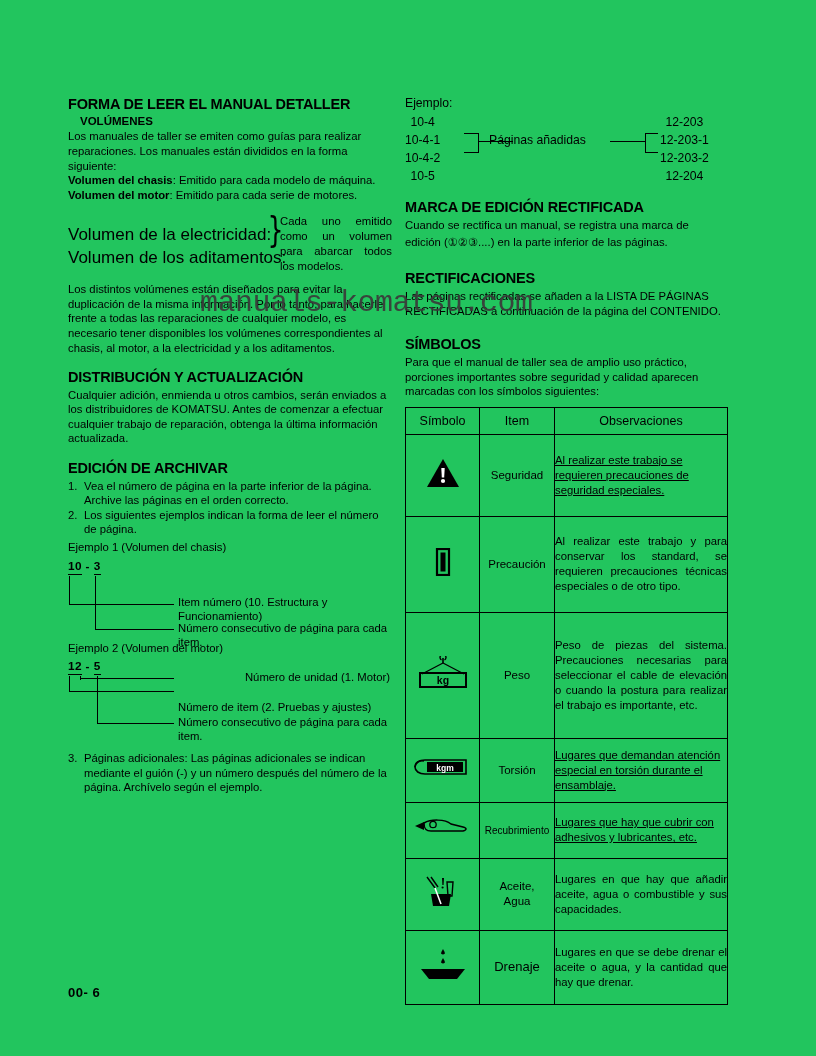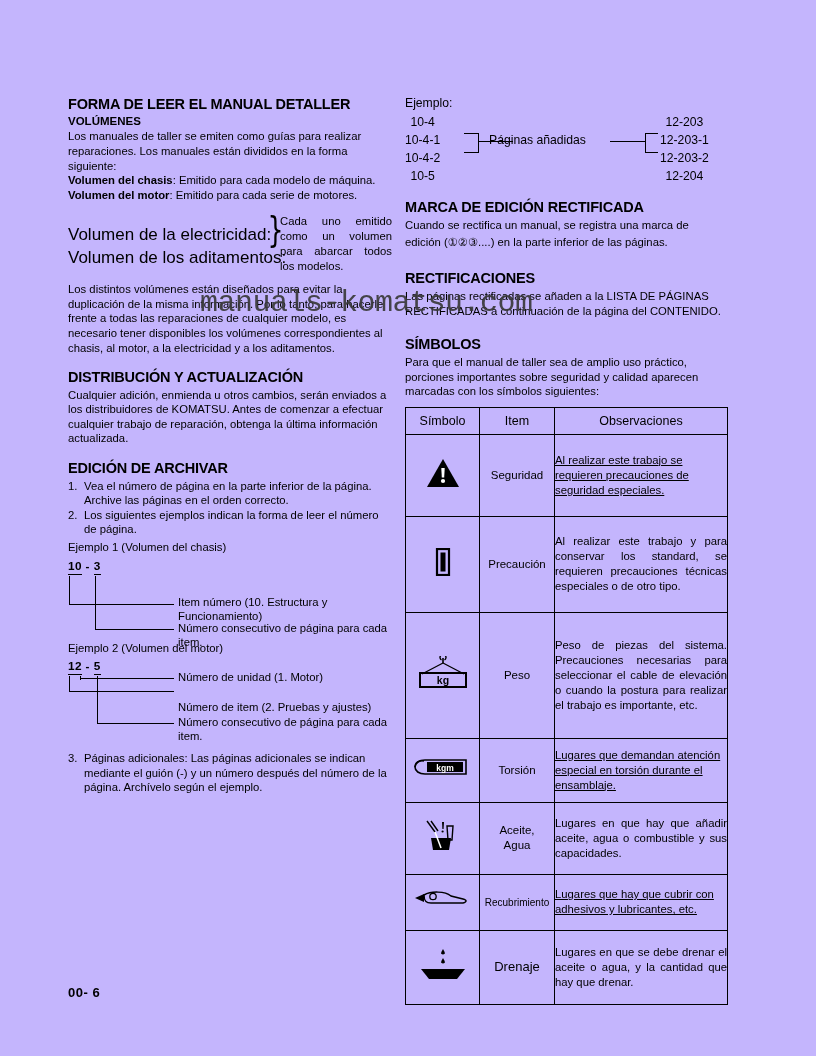--- a/index.html
+++ b/index.html
@@ -11,40 +11,40 @@
     width: 816px;
     height: 1056px;
     position: relative;
     font-family: "Liberation Sans", sans-serif;
     color: #000000;
     overflow: hidden;
   }
   .page {
     position: absolute;
     inset: 0;
-    background: #c4b5fd;
+    background: #22c55e;
   }
   .col {
     position: absolute;
     top: 96px;
   }
   .col-left  { left: 68px;  width: 322px; }
   .col-right { left: 405px; width: 322px; }
 
   h1.sec {
     font-size: 14.5px;
     font-weight: bold;
     margin: 0 0 2px 0;
     letter-spacing: -0.2px;
     line-height: 1.15;
   }
   h2.sub {
     font-size: 11.5px;
     font-weight: bold;
-    margin: 0 0 1px 0;
+    margin: 0 0 1px 12px;
     line-height: 1.2;
   }
   p.body {
     font-size: 11.3px;
     line-height: 1.29;
     margin: 0;
   }
   .b { font-weight: bold; }
 
   
@@ -259,21 +259,21 @@
         <u>12</u>
         <span>-</span>
         <u>5</u>
       </div>
       <div class="rule vr" style="left:1px;  top:17px; height:16px;"></div>
       <div class="rule hr" style="left:1px;  top:32px; width:105px;"></div>
       <div class="rule vr" style="left:12px; top:17px; height:4px;"></div>
       <div class="rule hr" style="left:12px; top:19px; width:94px;"></div>
       <div class="rule vr" style="left:29px; top:17px; height:48px;"></div>
       <div class="rule hr" style="left:29px; top:64px; width:77px;"></div>
-      <div class="leader" style="left:110px; top:11px; width:212px;">Número de unidad (1. Motor)</div>
+      <div class="leader" style="left:110px; top:11px; width:212px;text-align:right;">Número de unidad (1. Motor)</div>
       <div class="leader" style="left:110px; top:41px; width:212px;">Número de item (2. Pruebas y ajustes)</div>
       <div class="leader" style="left:110px; top:56px; width:212px;">Número consecutivo de página para cada item.</div>
     </div>
 
     <ol class="numlist" style="margin-top:-2px">
       <li><span class="n">3.</span><span>Páginas adicionales: Las páginas adicionales se indican mediante el guión (-) y un número después del número de la página. Archívelo según el ejemplo.</span></li>
     </ol>
   </div>
 
   <div class="col col-right">
@@ -375,54 +375,54 @@
                 <path d="M4 11 C4 7 8 4 13 5" fill="none" stroke="#000" stroke-width="1.6"></path>
                 <rect x="16" y="6" width="36" height="10" fill="#000"></rect>
                 <text x="34" y="14.5" font-family="'Liberation Sans',sans-serif" font-size="8.5" font-weight="bold" text-anchor="middle" fill="#fff">kgm</text>
               </svg>
             </span>
           </td>
           <td class="item">Torsión</td>
           <td class="obs nj">Lugares que demandan atención especial en torsión durante el ensamblaje.</td>
         </tr>
 
+        <tr style="height:56px">
+          <td class="sym">
+            <span class="ico ico-coat">
+              <svg width="64" height="22" viewBox="0 0 64 22">
+                <path d="M4 9 L13 5 L13 13 Z" fill="#000"></path>
+                <path d="M13 6 C20 2 34 2 40 7 L52 10 C56 11 56 13 52 14 L20 14 C15 14 13 12 13 6 Z" fill="none" stroke="#000" stroke-width="1.5"></path>
+                <circle cx="22" cy="7.5" r="3.2" fill="none" stroke="#000" stroke-width="1.3"></circle>
+              </svg>
+            </span>
+          </td>
+          <td class="item" style="font-size:10px">Recubrimiento</td>
+          <td class="obs nj">Lugares que hay que cubrir con adhesivos y lubricantes, etc.</td>
+        </tr>
+
         <tr style="height:72px">
           <td class="sym">
             <span class="ico ico-oil">
               <svg width="44" height="36" viewBox="0 0 44 36">
                 <path d="M6 3 L14 14 M10 3 L17 13" stroke="#000" stroke-width="1.4" fill="none"></path>
                 <path d="M21 4 l2 0 l-0.4 7 l-1.2 0 Z" fill="#000"></path>
                 <circle cx="21.6" cy="13.5" r="1.1" fill="#000"></circle>
                 <path d="M26 8 L32 8 L31 22 L27 22 Z" fill="none" stroke="#000" stroke-width="1.4"></path>
                 <path d="M10 20 L30 20 L28 32 L12 32 Z" fill="#000"></path>
                 <path d="M14 14 L20 30" stroke="#fff" stroke-width="1.6" fill="none"></path>
               </svg>
             </span>
           </td>
           <td class="item">
             <div>Aceite,</div>
             <div>Agua</div>
           </td>
           <td class="obs">Lugares en que hay que añadir aceite, agua o combustible y sus capacidades.</td>
         </tr>
 
-        <tr style="height:56px">
-          <td class="sym">
-            <span class="ico ico-coat">
-              <svg width="64" height="22" viewBox="0 0 64 22">
-                <path d="M4 9 L13 5 L13 13 Z" fill="#000"></path>
-                <path d="M13 6 C20 2 34 2 40 7 L52 10 C56 11 56 13 52 14 L20 14 C15 14 13 12 13 6 Z" fill="none" stroke="#000" stroke-width="1.5"></path>
-                <circle cx="22" cy="7.5" r="3.2" fill="none" stroke="#000" stroke-width="1.3"></circle>
-              </svg>
-            </span>
-          </td>
-          <td class="item" style="font-size:10px">Recubrimiento</td>
-          <td class="obs nj">Lugares que hay que cubrir con adhesivos y lubricantes, etc.</td>
-        </tr>
-
         <tr style="height:74px">
           <td class="sym">
             <span class="ico ico-drain">
               <svg width="56" height="38" viewBox="0 0 56 38">
                 <path d="M28 3 c-2.4 4 -2.6 5.4 0 5.4 c2.6 0 2.4 -1.4 0 -5.4 Z" fill="#000"></path>
                 <path d="M28 12 c-2.4 4 -2.6 5.4 0 5.4 c2.6 0 2.4 -1.4 0 -5.4 Z" fill="#000"></path>
                 <path d="M6 23 L50 23 L42 33 L14 33 Z" fill="#000"></path>
               </svg>
             </span>
           </td>

